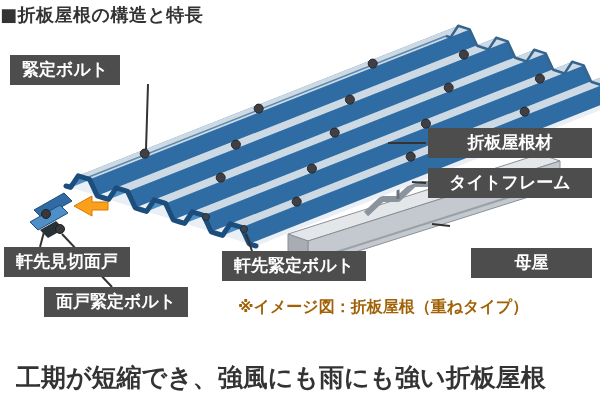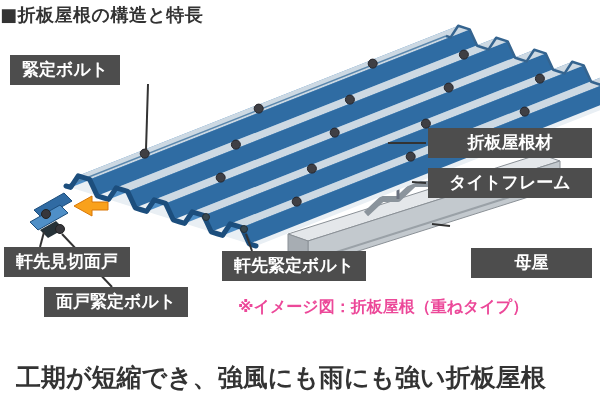--- a/index.html
+++ b/index.html
@@ -21,21 +21,21 @@
   .lbl.right{text-align:center;}
   #lbl-kintei{left:10px;top:55px;}
   #lbl-seppan{top:128px;right:8px;width:164px;}
   #lbl-tight{top:168px;right:8px;width:164px;}
   #lbl-moya{top:211px;right:8px;width:121px;margin-top:37px;}
   #lbl-mikiri{left:4px;top:247px;}
   #lbl-mendo{left:222px;top:251px;}
   #lbl-nokisaki{left:44px;top:287px;}
   .note{
     position:absolute;left:238px;top:297px;
-    font-size:16px;font-weight:bold;color:#ec4899;white-space:nowrap;
+    font-size:16px;font-weight:bold;color:#a16207;white-space:nowrap;
   }
   .desc{
     position:absolute;font-weight:bold;color:#333;
     font-size:25px;white-space:nowrap;letter-spacing:0;
   }
   #desc1{left:6px;top:330px;}
   #desc2{left:16px;top:361px;}
 </style>
 </head>
 <body>

